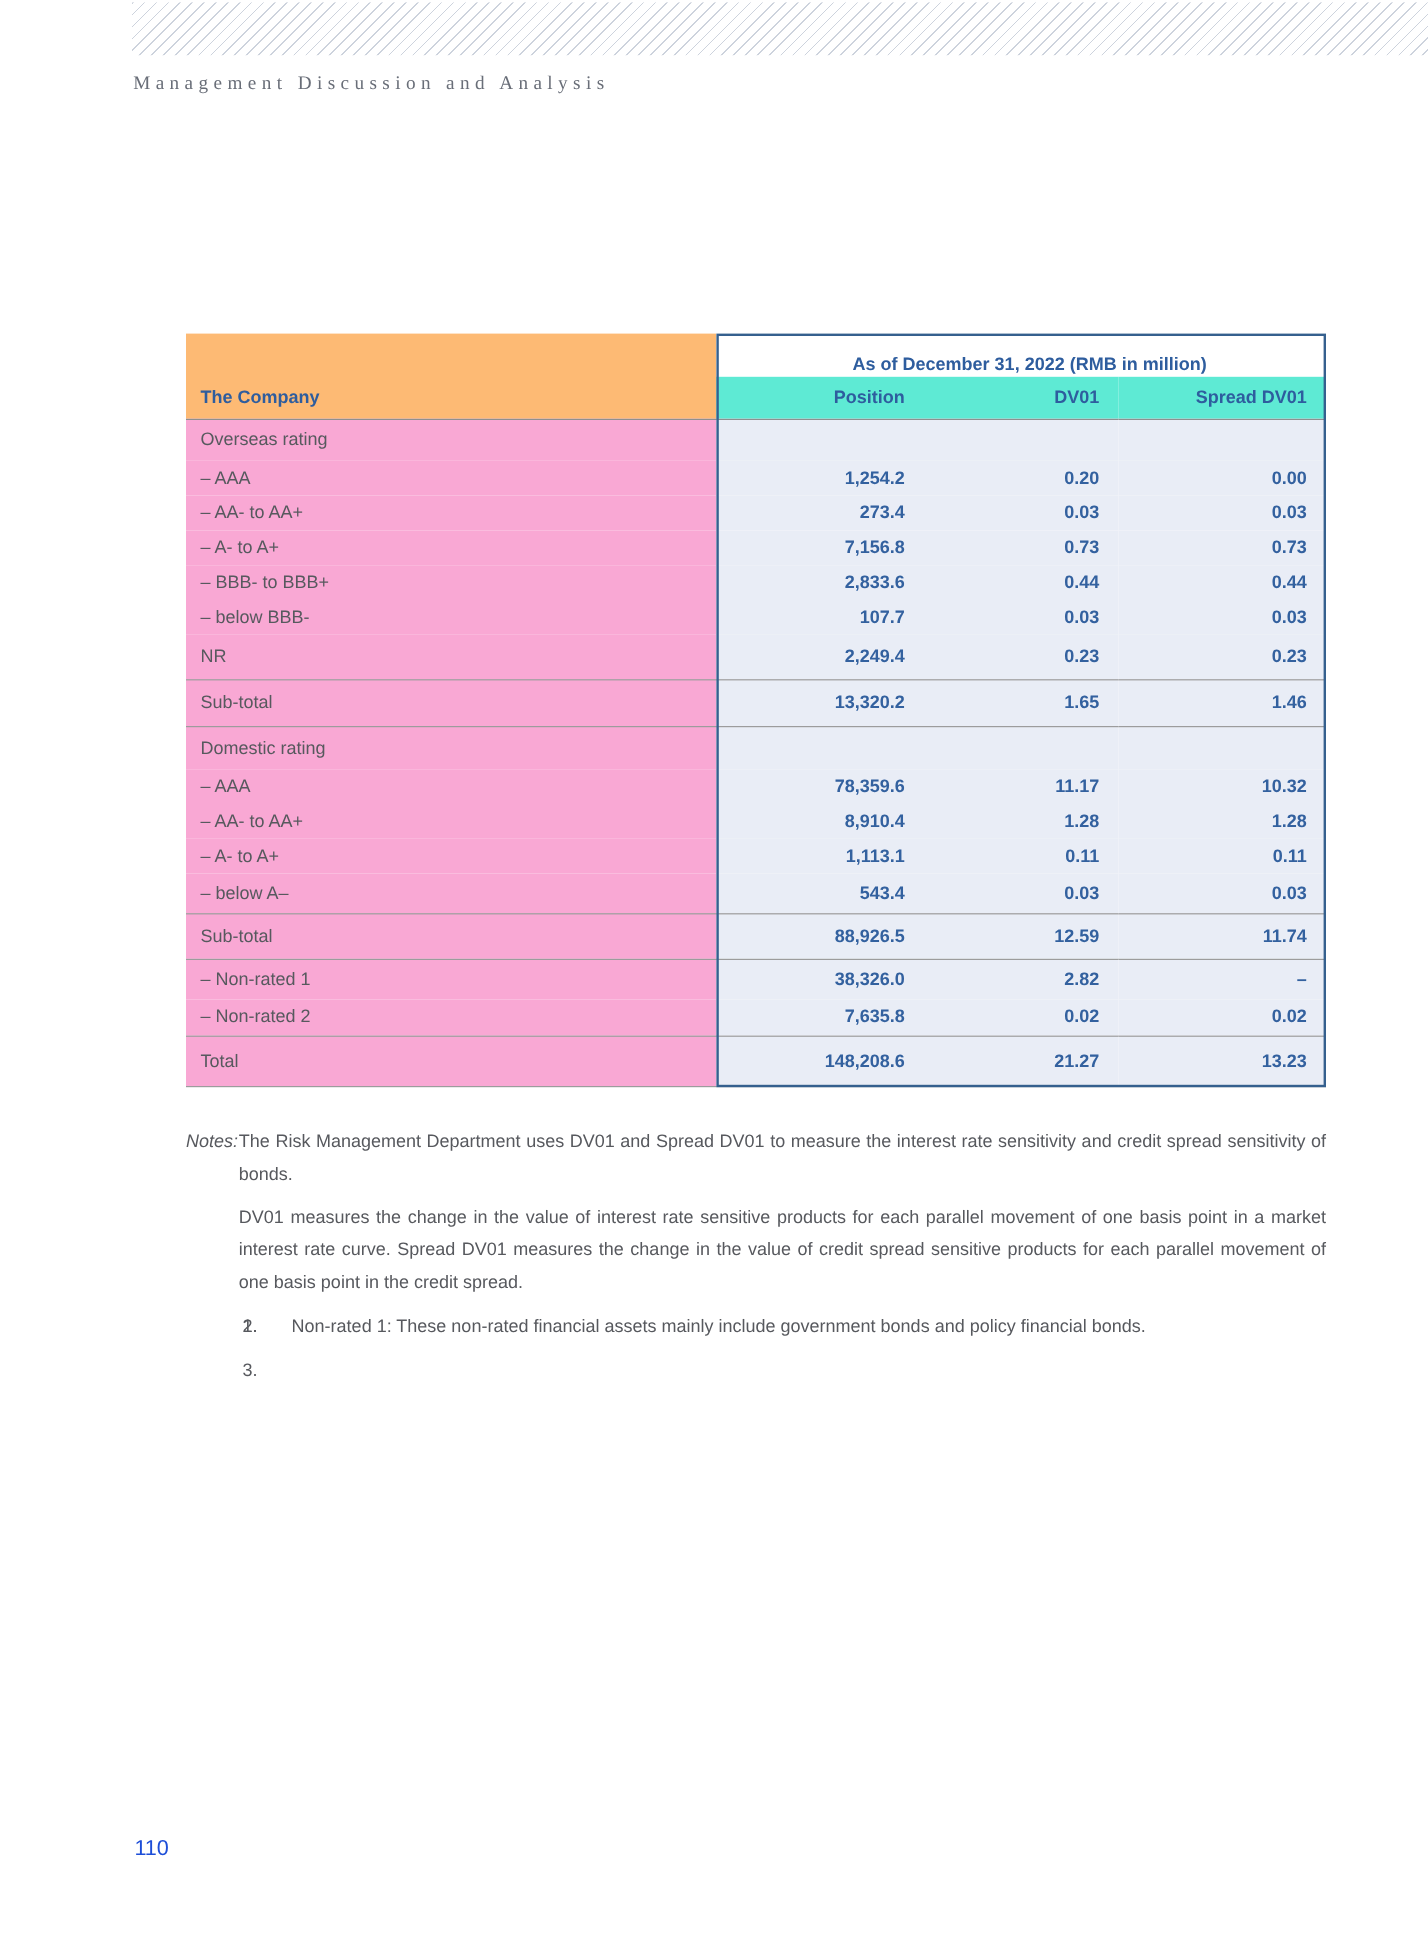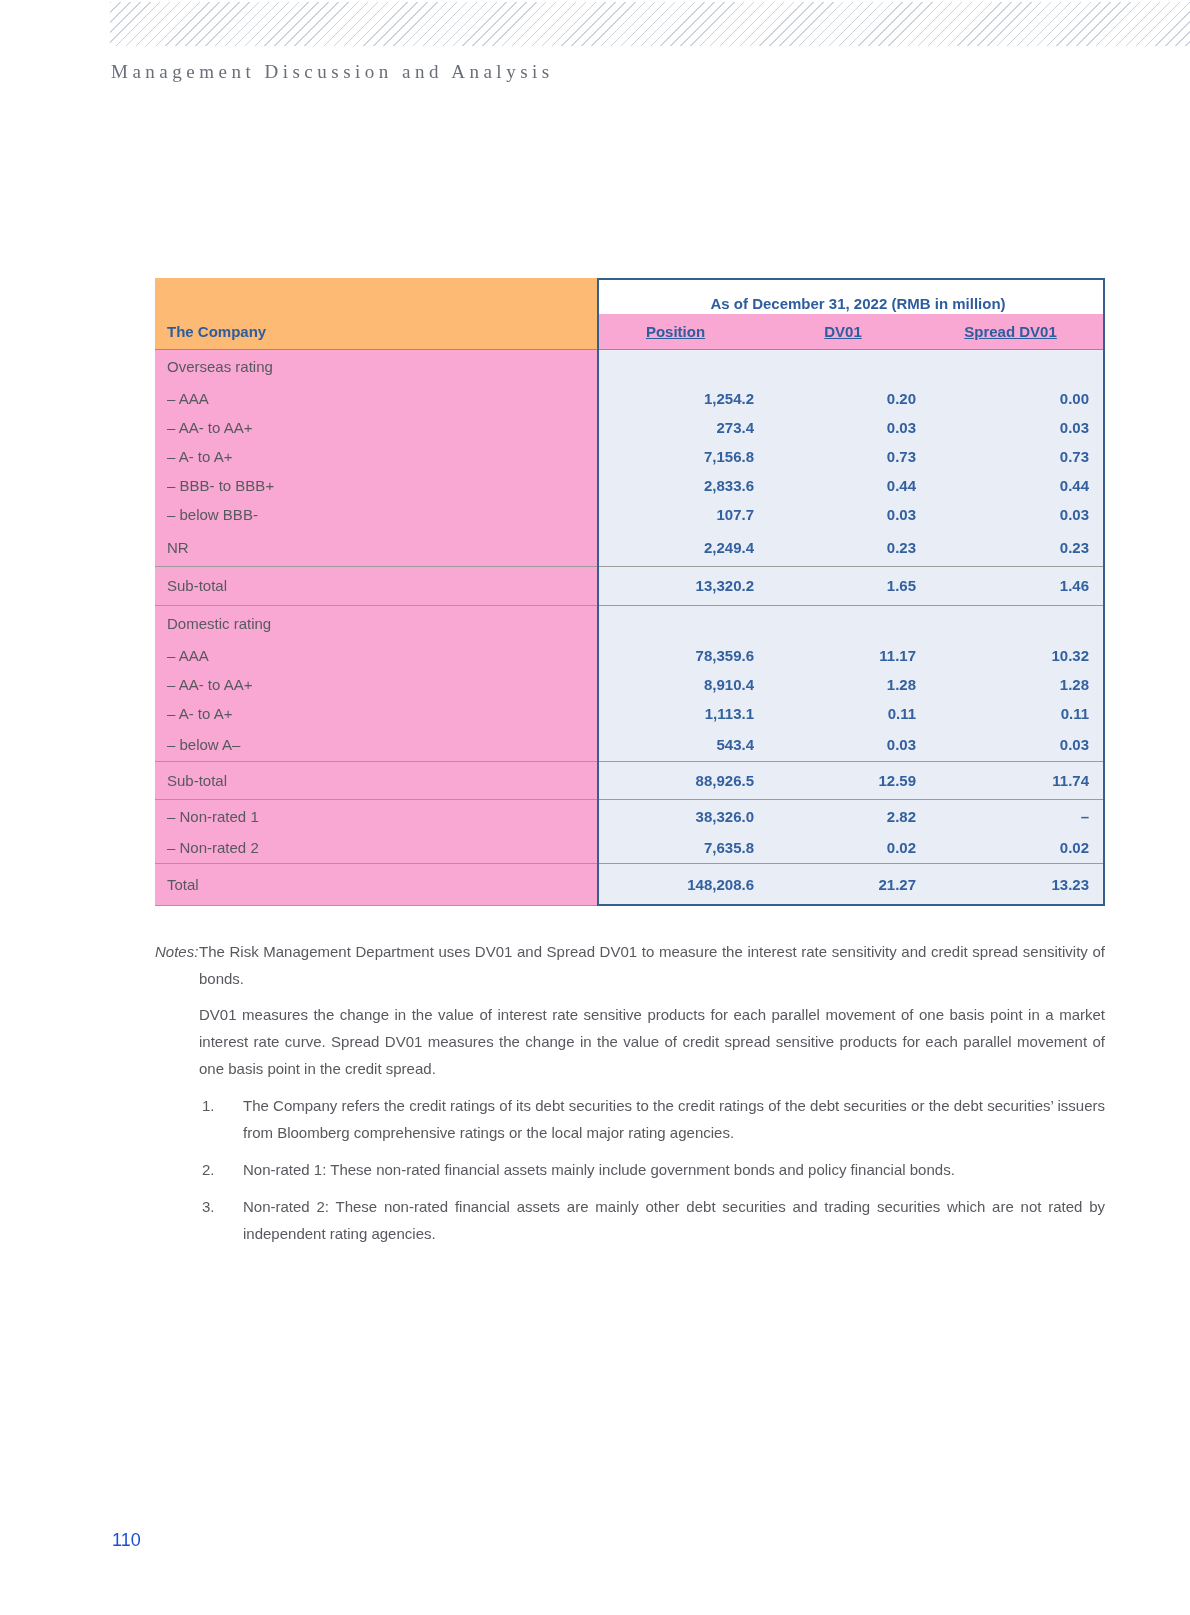--- a/index.html
+++ b/index.html
@@ -14,21 +14,21 @@
   .hatch-band {
     position:absolute; left:110px; right:0; top:2px; height:44px;
     background:repeating-linear-gradient(135deg,
       #cdd3dd 0px, #cdd3dd 1px, transparent 1px, transparent 7px);
   }
 
   
   .doc-heading {
     position:absolute; left:111px; top:61px;
     font-family:"Liberation Serif", serif;
-    font-size:19px; font-weight:400; letter-spacing:4.5px;
+    font-size:16px; font-weight:400; letter-spacing:4.5px;
     color:#696e78; white-space:nowrap;
   }
 
   
   .table-wrap { position:absolute; left:155px; top:278px; width:950px; }
 
   .blue-box {
     position:absolute; left:442px; top:0; width:508px; height:100%;
     border:2px solid #35608e; pointer-events:none;
   }
@@ -43,22 +43,22 @@
 
   th.th-company {
     text-align:left; padding-left:12px; padding-bottom:9px;
     color:#2e5d9e; font-weight:bold; vertical-align:bottom; background:#fdba74;
   }
   th.period {
     text-align:center; color:#2e5d9e; font-weight:bold; background:#fff;
     height:36px; vertical-align:bottom; padding-bottom:2px;padding-left:14px;
   }
   th.col-h {
-    padding-right:16px; color:#2e5d9e; font-weight:bold;
-    background:#f9a8d4; height:35px; vertical-align:middle;text-decoration:underline;
+    text-align:right; padding-right:16px; color:#2e5d9e; font-weight:bold;
+    background:#5eead4; height:35px; vertical-align:middle;
   }
 
   td.lbl {
     background:#f9a8d4; color:#57595e; text-align:left; padding-left:12px;
   }
   td.num {
     background:#e9edf6; color:#33619f; font-weight:bold;
     text-align:right; padding-right:16px;
   }
 
@@ -236,25 +236,23 @@
 <div class="notes">
   <div class="note-p">
     <span class="note-label">Notes:</span>
     <span>The Risk Management Department uses DV01 and Spread DV01 to measure the interest rate sensitivity and credit spread sensitivity of bonds.</span>
   </div>
   <div class="note-p">
     <span>DV01 measures the change in the value of interest rate sensitive products for each parallel movement of one basis point in a market interest rate curve. Spread DV01 measures the change in the value of credit spread sensitive products for each parallel movement of one basis point in the credit spread.</span>
   </div>
   <div class="note-item">
     <span class="note-num">1.</span>
-    <span>The Company refers the credit ratings of its debt securities to the credit ratings of the debt securities or the debt securities’ issuers from Bloomberg comprehensive ratings or the local major rating agencies.</span>
   </div>
   <div class="note-item">
     <span class="note-num">2.</span>
     <span>Non-rated 1: These non-rated financial assets mainly include government bonds and policy financial bonds.</span>
   </div>
   <div class="note-item">
     <span class="note-num">3.</span>
-    <span>Non-rated 2: These non-rated financial assets are mainly other debt securities and trading securities which are not rated by independent rating agencies.</span>
   </div>
 </div>
 
 <div class="page-number">110</div>
 
 </body></html>

